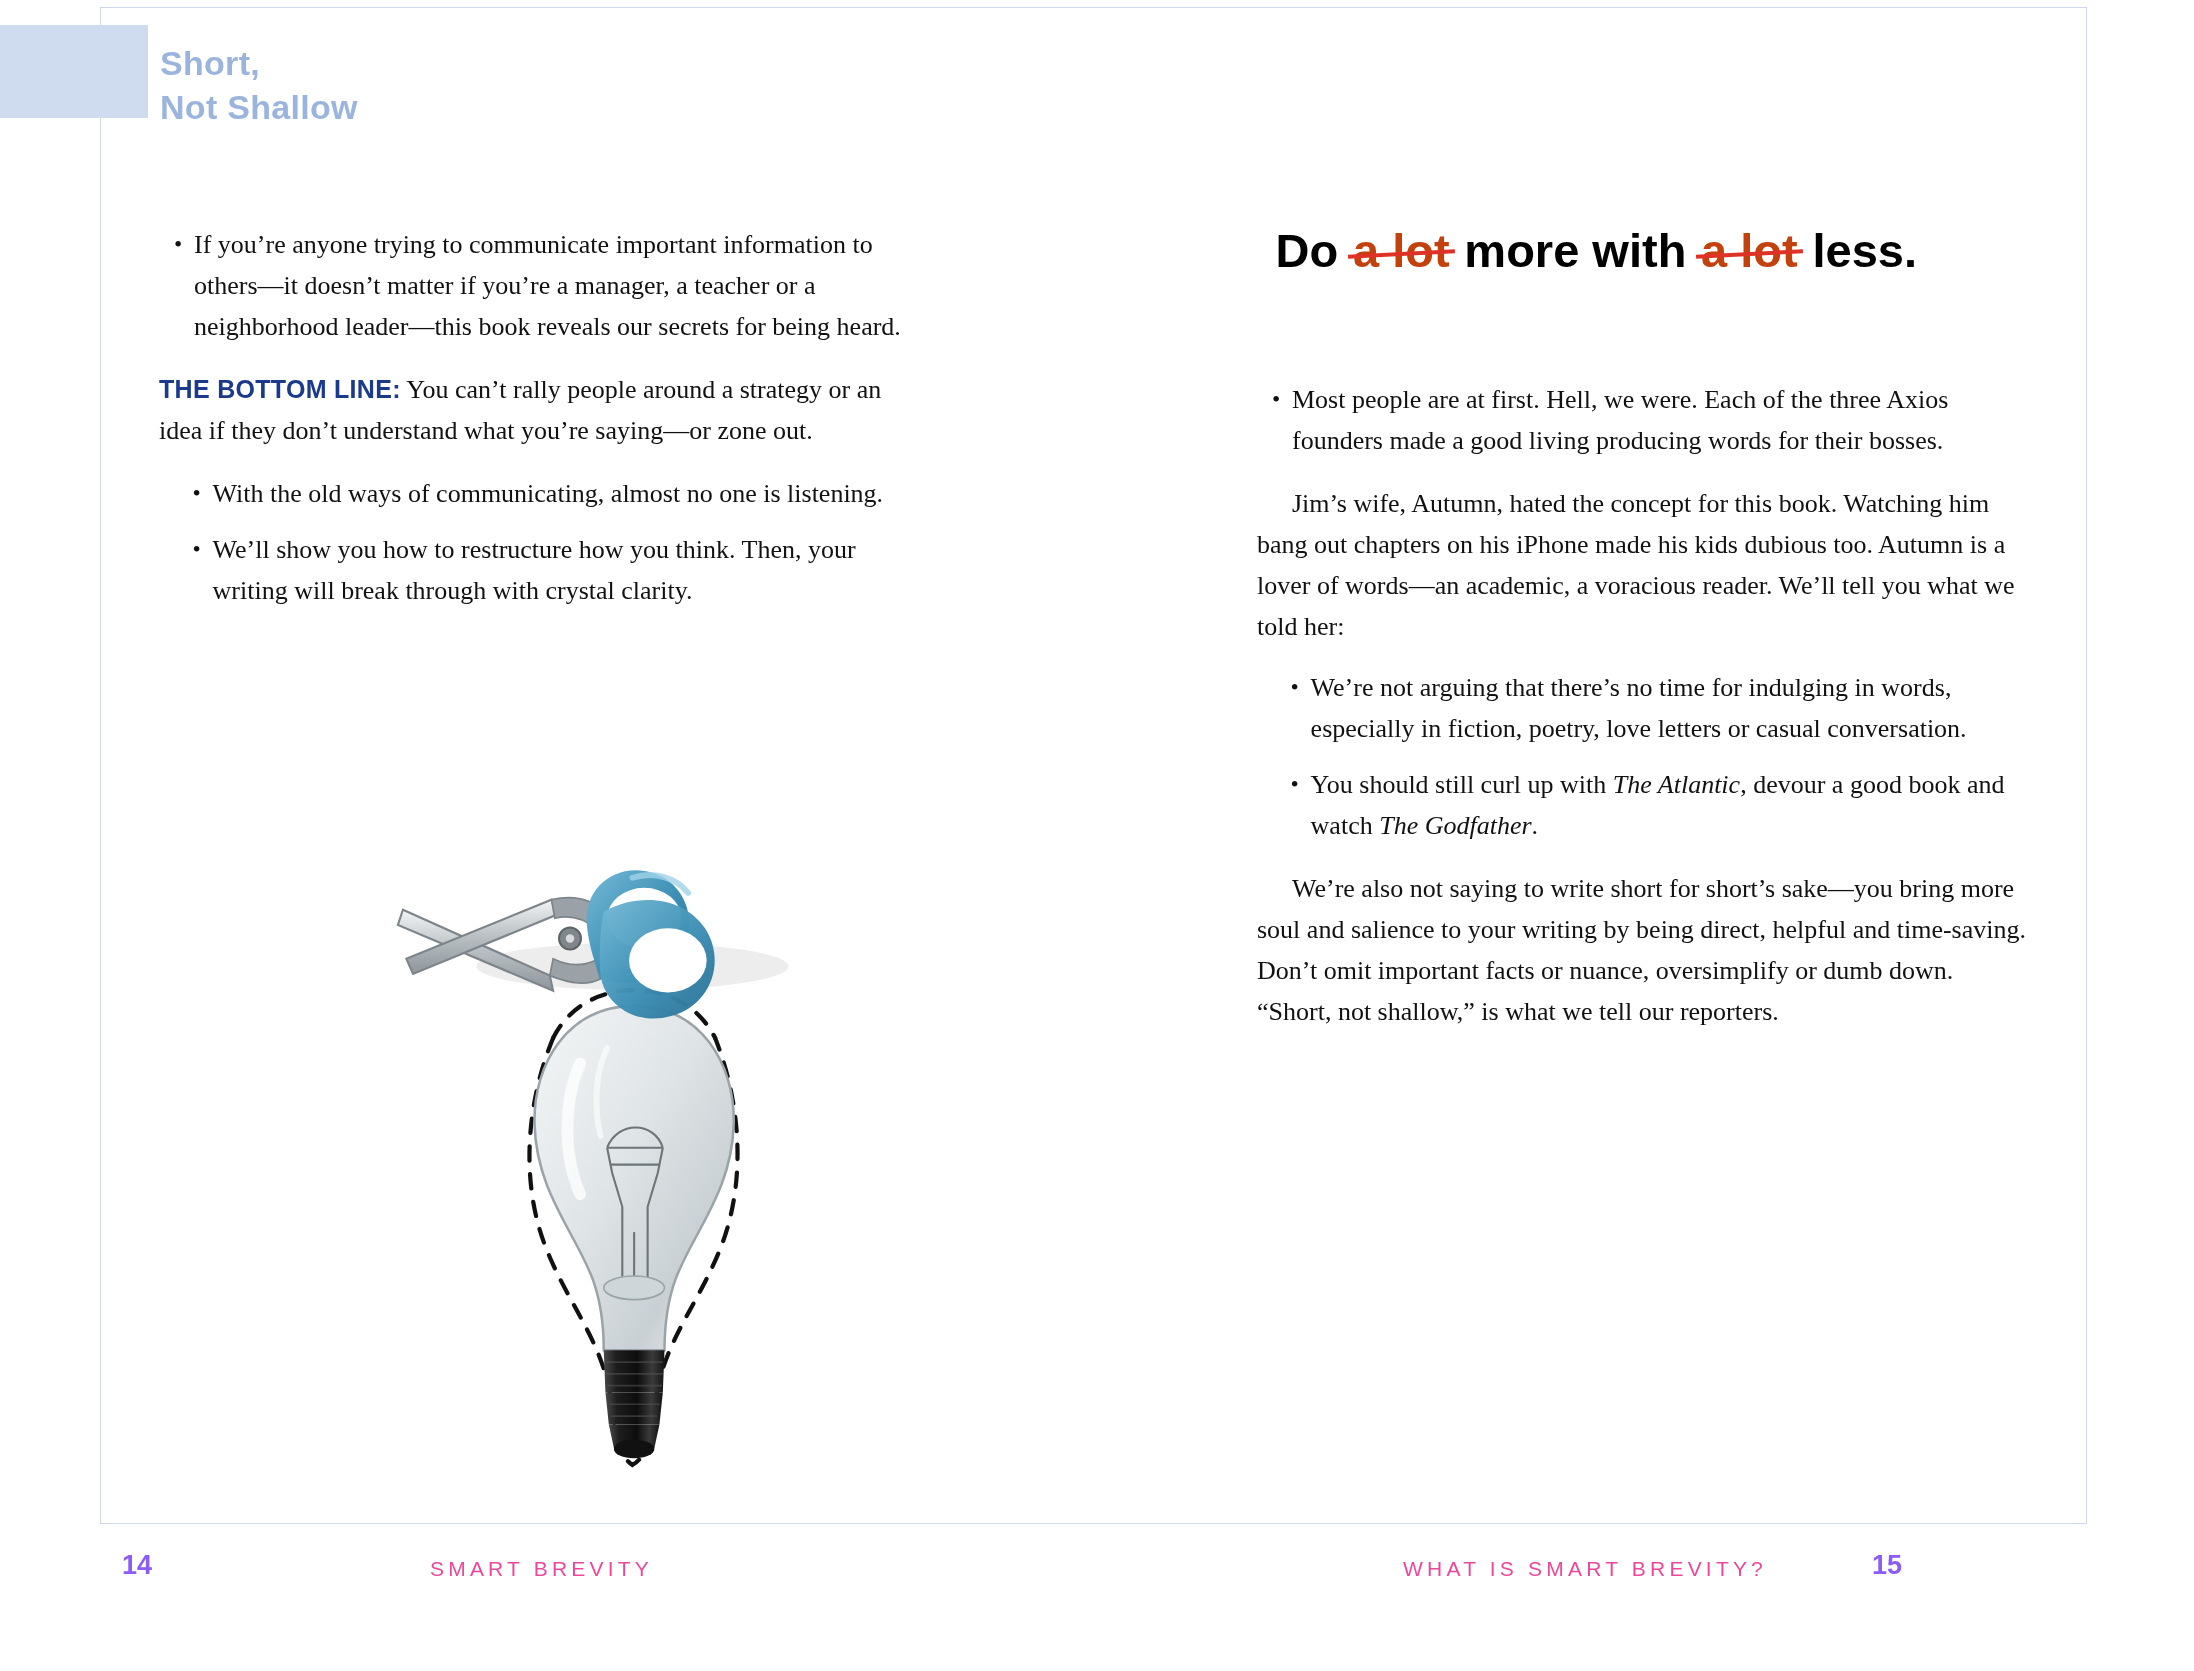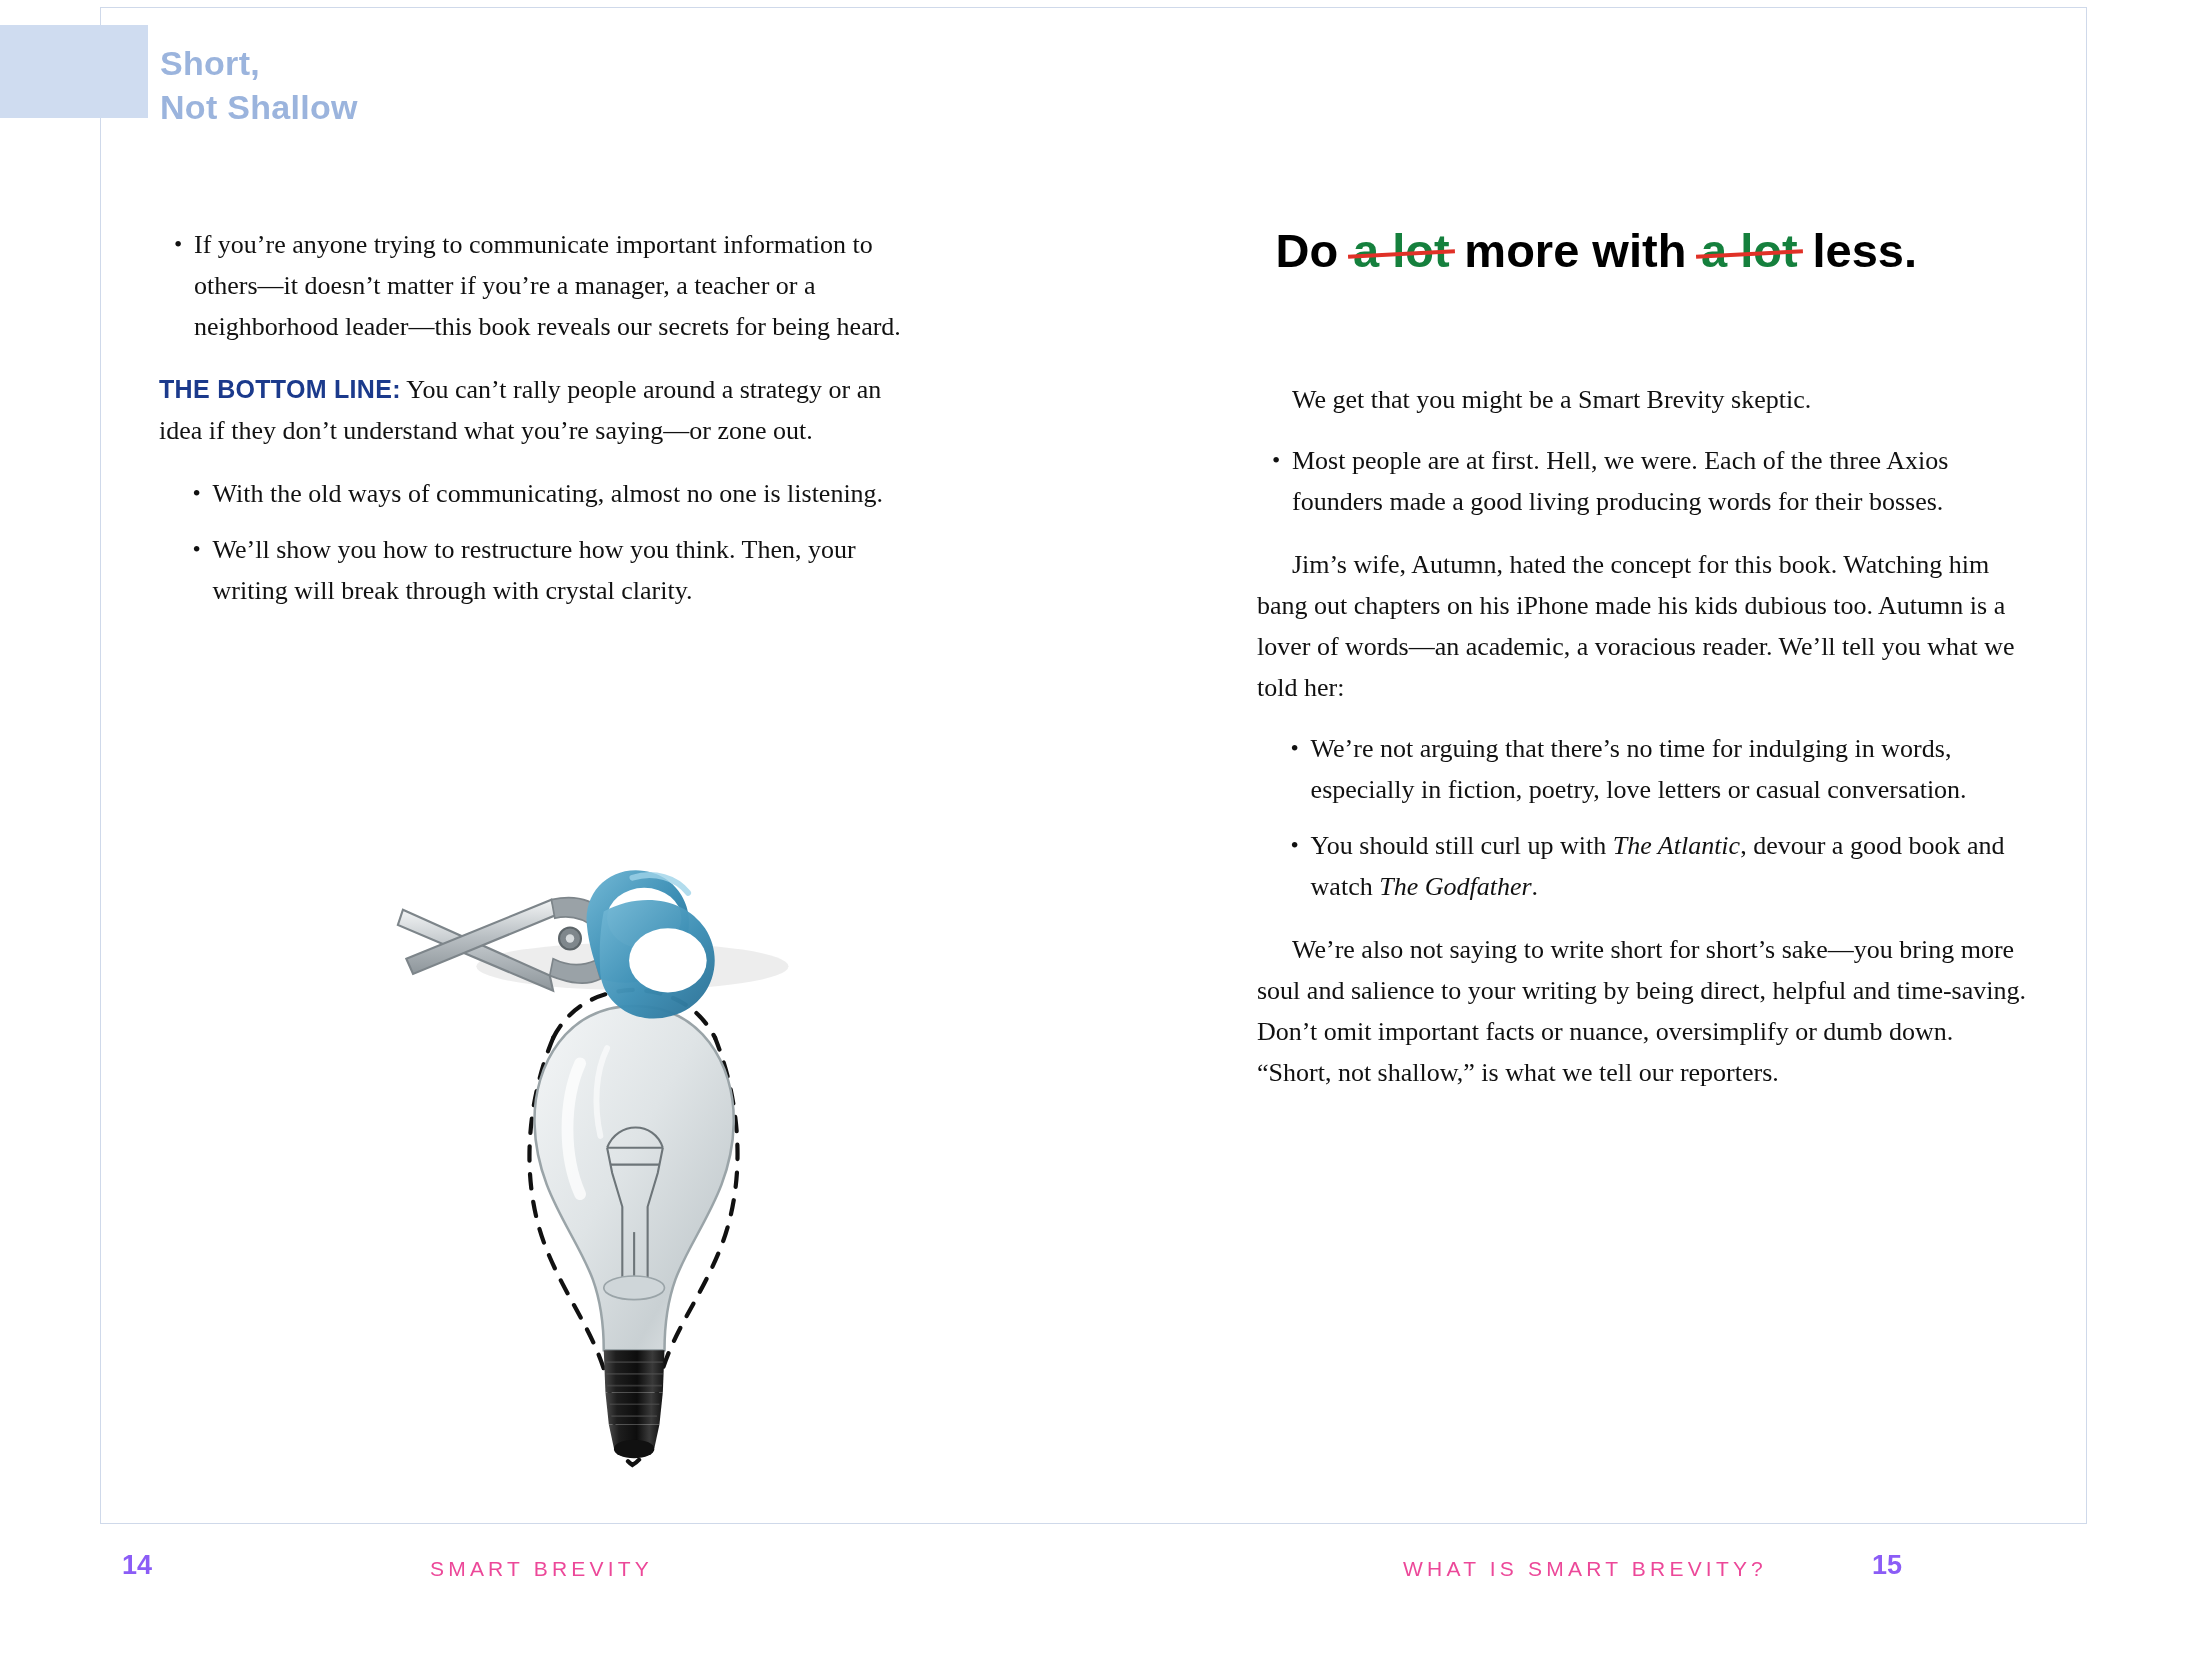--- a/index.html
+++ b/index.html
@@ -126,21 +126,21 @@
     font-weight: bold;
     font-size: 47px;
     line-height: 54px;
     color: #000;
     white-space: nowrap;
     margin-bottom: 101px;
     margin-left: 18.6px;
   }
   .struck {
     position: relative;
-    color: #15803d;
+    color: #c2410c;
     display: inline-block;
     padding: 0 1.7px;
   }
   .struck::after {
     content: "";
     position: absolute;
     left: -3.4px;
     right: -3.4px;
     top: 52%;
     height: 4.2px;
@@ -300,21 +300,20 @@
       </g>
     </svg>
   </div>
 
   <div class="col-right">
 
     <div class="headline">
       <span>Do </span><span class="struck">a lot</span><span> more with </span><span class="struck">a lot</span><span> less.</span>
     </div>
 
-    <p class="body-p first">We get that you might be a Smart Brevity skeptic.</p>
 
     <ul class="bullets">
       <li>Most people are at first. Hell, we were. Each of the three Axios founders made a good living producing words for their bosses.</li>
     </ul>
 
     <p class="body-p">Jim’s wife, Autumn, hated the concept for this book. Watching him bang out chapters on his iPhone made his kids dubious too. Autumn is a lover of words—an academic, a voracious reader. We’ll tell you what we told her:</p>
 
     <ul class="bullets indent">
       <li>We’re not arguing that there’s no time for indulging in words, especially in fiction, poetry, love letters or casual conversation.</li>
       <li>

